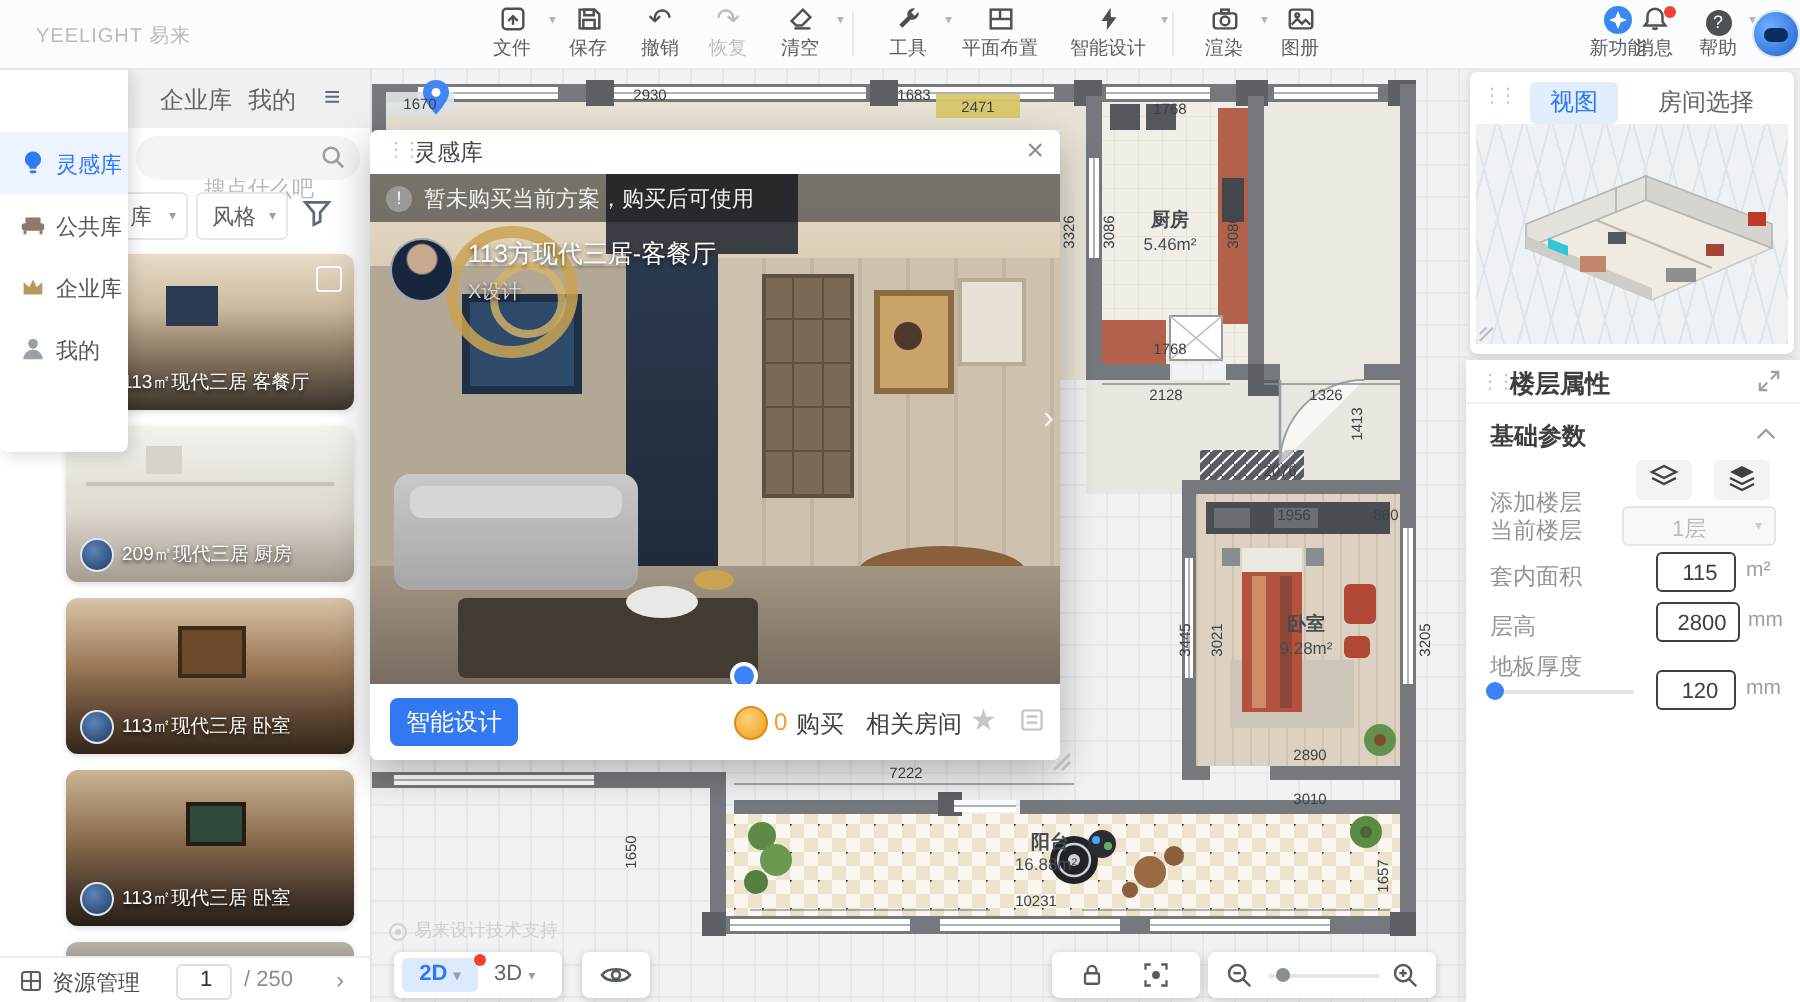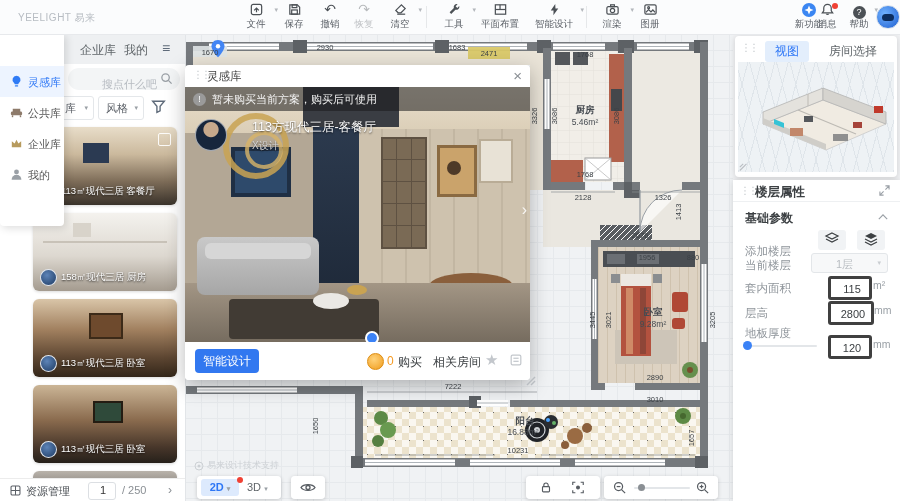--- a/index.html
+++ b/index.html
@@ -15,21 +15,21 @@
 .tb-caret{position:absolute;top:4px;right:-4px;font-size:7px;color:#b3b7bc}
 .tb-sep{position:absolute;top:6px;width:1px;height:22px;background:#e6e8ea}
 .badge{position:absolute;width:6px;height:6px;border-radius:50%;background:#f04134}
 .avatar{position:absolute;width:22px;height:22px;border-radius:50%;background:radial-gradient(circle at 35% 35%,#6fb1ff,#1f5fd0);border:1px solid #dfe5ec}
 .avatar:after{content:"";position:absolute;left:5px;top:8px;width:12px;height:7px;border-radius:4px;background:#0c2d5e}
 
 #leftpanel{position:absolute;left:0;top:34px;width:185px;height:467px;background:#fff;border-right:1px solid #e2e5e8;z-index:10}
 #lp-tabs{position:absolute;left:0;top:0;width:185px;height:30px;background:#eef0f2;font-size:12px;color:#5f6569}
 .lp-tab{position:absolute;top:8px;cursor:pointer}
 .searchpill{position:absolute;left:68px;top:34px;width:112px;height:22px;background:#f3f5f6;border-radius:12px}
-.searchpill input{position:absolute;left:0;top:5px;width:86px;height:22px;border:0;background:transparent;outline:none;
+.searchpill input{position:absolute;left:0;top:16px;width:86px;height:22px;border:0;background:transparent;outline:none;
  font-size:11px;padding:0 0 0 34px;color:#555;font-family:Liberation Serif, serif}
 .searchpill input::placeholder{color:#b6bbc1}
 .dropbox{position:absolute;top:62px;height:22px;background:#fff;border:1px solid #e4e7ea;border-radius:3px;font-size:11px;color:#5a5f66}
 .dropbox .dc{position:absolute;right:5px;top:7px;font-size:7px;color:#9aa0a6}
 .thumb{position:absolute;left:33px;width:144px;height:78px;border-radius:6px;overflow:hidden;cursor:pointer;box-shadow:0 1px 3px rgba(0,0,0,.15)}
 .thumb .cap{position:absolute;left:7px;bottom:5px;display:flex;align-items:center;gap:4px}
 .thumb .cap .av{width:15px;height:15px;border-radius:50%;background:radial-gradient(circle at 40% 35%,#5d84b8,#1d3least);background:radial-gradient(circle at 40% 35%,#5d84b8,#1d3a62);border:1px solid rgba(255,255,255,.85)}
 .thumb .cap .tt{font-size:9.5px;color:#fff;text-shadow:0 1px 2px rgba(0,0,0,.8);white-space:nowrap}
 #lp-footer{position:absolute;left:0;top:444px;width:185px;height:23px;background:#fff;border-top:1px solid #ececec;font-size:11px;color:#4a4f54}
 .pagebox{position:absolute;left:88px;top:3px;width:26px;height:16px;border:1px solid #dcdfe3;border-radius:3px;text-align:center}
@@ -53,40 +53,40 @@
 #watermark{position:absolute;left:194px;top:459px;font-size:9px;color:#ccd0d4;z-index:2;display:flex;align-items:center;gap:3px}
 
 #modal{position:absolute;left:185px;top:65px;width:345px;height:315px;background:#fff;border-radius:4px;
  box-shadow:0 6px 20px rgba(0,0,0,.28);z-index:30}
 #m-head{position:absolute;left:0;top:0;width:345px;height:22px}
 #m-title{position:absolute;left:22px;top:4px;font-size:11.5px;color:#454545}
 #m-close{position:absolute;right:8px;top:2px;font-size:15px;color:#8a8f94;cursor:pointer}
 #m-photo{position:absolute;left:0;top:22px;width:345px;height:255px;overflow:hidden;background:linear-gradient(180deg,#d8cab4 0%,#cfc0a9 32%,#b8ab97 58%,#8d8376 78%,#6b655c 100%)}
 #m-notice{position:absolute;left:0;top:0;width:345px;height:24px;background:rgba(25,25,28,.55);display:flex;align-items:center;color:#f2f2f2;font-size:11px}
 .warnball{width:13px;height:13px;border-radius:50%;background:#9a9a9a;color:#fff;font-size:9px;line-height:13px;text-align:center;margin:0 6px 0 8px}
-#m-author{position:absolute;left:10px;top:32px;display:flex;gap:25px}
+#m-author{position:absolute;left:10px;top:32px;display:flex;gap:7px}
 #m-author .mav{width:30px;height:30px;border-radius:50%;background:radial-gradient(circle at 50% 32%,#c7a98c 0 28%,#17263c 32%);border:1px solid rgba(255,255,255,.6)}
 #m-author .t1{font-size:12.5px;color:#fff;text-shadow:0 1px 2px rgba(0,0,0,.7)}
 #m-author .t2{font-size:10px;color:#d4d4d4;margin-top:3px;text-shadow:0 1px 2px rgba(0,0,0,.7)}
 #m-foot{position:absolute;left:0;top:277px;width:345px;height:38px;background:#fff;border-radius:0 0 4px 4px}
 #m-apply{position:absolute;left:10px;top:7px;width:64px;height:24px;background:#3278f0;color:#fff;font-size:12px;
  border:0;border-radius:4px;cursor:pointer;font-family:"Liberation Sans",sans-serif}
 .mf-txt{position:absolute;top:12px;font-size:12px;color:#3c4043;cursor:pointer}
 .coin{position:absolute;left:182px;top:11px;width:15px;height:15px;border-radius:50%;background:radial-gradient(circle at 40% 35%,#ffd27a,#f09c1d);border:1px solid #dd8d12}
 .ph{position:absolute}
 
 .rcard{position:absolute;background:#fff;box-shadow:0 1px 6px rgba(0,0,0,.14);z-index:20}
 #rc1{left:735px;top:36px;width:162px;height:141px;border-radius:4px}
 .rtab{position:absolute;top:5px;font-size:12px;cursor:pointer}
 #rc1-body{position:absolute;left:3px;top:26px;width:156px;height:110px;background:#eef2f5;
  background-image:repeating-linear-gradient(75deg,#dfe5ea 0 1px,transparent 1px 13px),repeating-linear-gradient(-75deg,#dfe5ea 0 1px,transparent 1px 13px)}
 #rc2{left:733px;top:180px;width:167px;height:321px}
 .handle{color:#c3c7cb;font-size:10px;letter-spacing:-2px}
 .plabel{position:absolute;left:12px;font-size:11.5px;color:#8f959b}
-.pbox{position:absolute;height:18px;border:3px solid #404040;border-radius:3px;background:#fff;text-align:center}
+.pbox{position:absolute;height:18px;border:1px solid #404040;border-radius:3px;background:#fff;text-align:center}
 .pbox input{width:100%;height:16px;border:0;outline:none;text-align:center;font-size:11px;color:#3c4043;background:transparent;font-family:"Liberation Sans",sans-serif}
 .punit{position:absolute;font-size:10.5px;color:#9aa0a6}
 .ibtn{position:absolute;width:28px;height:20px;background:#f1f3f5;border-radius:3px;cursor:pointer;text-align:center;line-height:18px}
 
 .ctrl{position:absolute;background:rgba(255,255,255,.97);border-radius:4px;box-shadow:0 1px 4px rgba(0,0,0,.18);z-index:25;height:23px}
 #c-mode{left:197px;top:476px;width:84px}
 #mode2d{position:absolute;left:4px;top:3px;width:38px;height:17px;background:#ddeafd;border-radius:3px;color:#2e77f6;
  font-size:11px;font-weight:bold;text-align:center;line-height:17px;cursor:pointer}
 #mode3d{position:absolute;left:50px;top:3px;font-size:11px;color:#5f6569;line-height:17px;cursor:pointer}
 .mcaret{font-size:7px;color:#9aa0a6}
@@ -460,21 +460,21 @@
   <div class="cap">
           <span class="av"></span>
           <span class="tt">113㎡现代三居 客餐厅</span>
         </div>
  </div>
  <div class="thumb" style="top:179px;background:linear-gradient(180deg,#f4f2ee 0%,#ddd8d0 55%,#a49b8f 100%)">
   <div style="position:absolute;left:10px;top:28px;width:124px;height:2px;background:#c8c2b8"></div>
   <div style="position:absolute;left:40px;top:10px;width:18px;height:14px;background:#d8d3ca"></div>
   <div class="cap">
           <span class="av"></span>
-          <span class="tt">158㎡现代三居 厨房</span>
+          <span class="tt">209㎡现代三居 厨房</span>
         </div>
  </div>
  <div class="thumb" style="top:265px;background:linear-gradient(180deg,#d9c5a8 0%,#a07f5e 40%,#5d4632 75%,#332619 100%)">
   <div style="position:absolute;left:56px;top:14px;width:30px;height:22px;background:#6e4a2d;border:2px solid #3c2a18"></div>
   <div class="cap">
           <span class="av"></span>
           <span class="tt">113㎡现代三居 卧室</span>
         </div>
  </div>
  <div class="thumb" style="top:351px;background:linear-gradient(180deg,#cbb596 0%,#8a6b4e 45%,#47362a 80%,#26201a 100%)">

